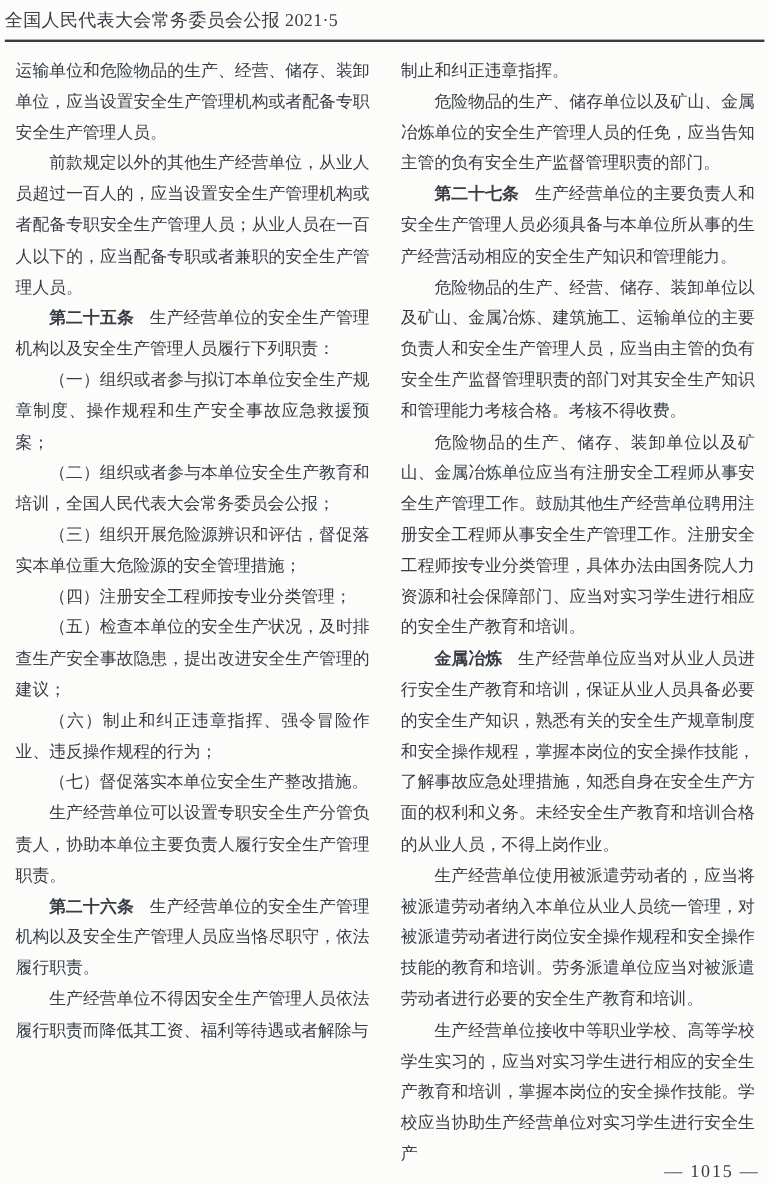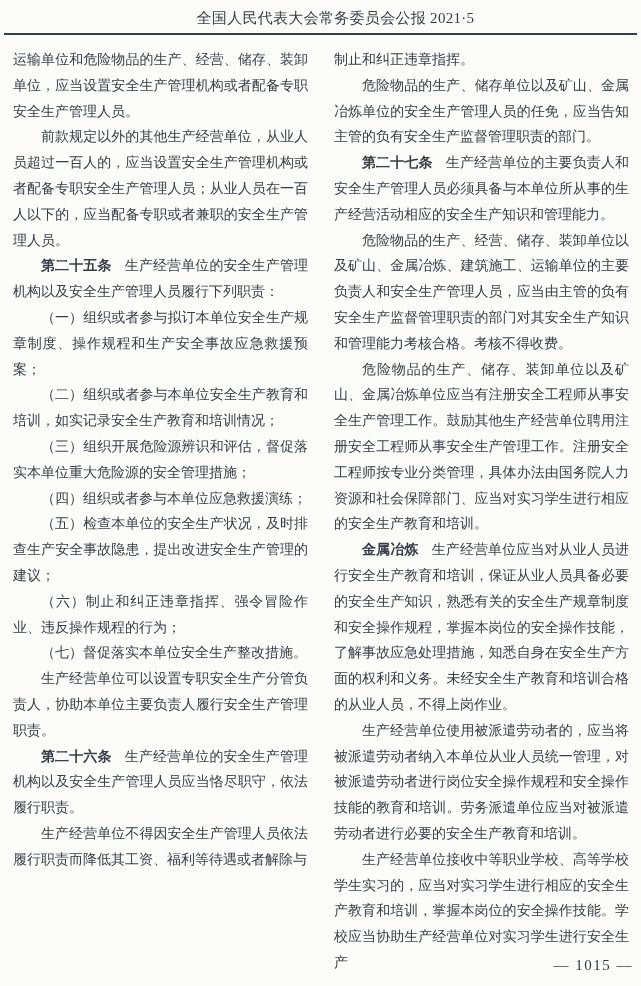--- a/index.html
+++ b/index.html
@@ -6,63 +6,62 @@
   html,body{margin:0;padding:0;}
   body{
     width:641px;height:986px;
     background:var(--paper,#fcfcfb);
     color:var(--ink,#373c45);
     font-family:"Liberation Serif","DejaVu Serif",serif;
     position:relative;overflow:hidden;
   }
   .header{
     position:absolute;top:7px;left:4px;right:11px;
-    text-align:center;font-size:15px;line-height:22px;
+    text-align:left;font-size:15px;line-height:22px;
     letter-spacing:0.3px;
-    margin-left:37px;
   }
   .rule{
     position:absolute;top:33px;left:4px;right:4px;height:2px;
     background:var(--ink,#373c45);
   }
   .columns{
     position:absolute;top:47px;left:13px;width:616px;
     display:flex;gap:26px;
   }
   .column{
     width:295px;
     font-size:14px;line-height:25.8px;
     text-align:justify;text-justify:inter-character;
   }
   .para{margin:0;padding:0;}
   .para.indent{text-indent:2em;}
   .lead{font-weight:bold;}
   .lead:not(:empty){margin-right:0.95em;}
   .footer{
-    position:absolute;bottom:12px;right:8px;
+    position:absolute;bottom:0;right:8px;
     font-size:15px;letter-spacing:1.5px;margin-top:20px;
   }
 </style>
 </head>
 <body>
 
 <div class="header">
   <span>全国人民代表大会常务委员会公报 2021·5</span>
 </div>
 <div class="rule"></div>
 
 <div class="columns">
   <div class="column" id="col-left">
       <p class="para">运输单位和危险物品的生产、经营、储存、装卸单位，应当设置安全生产管理机构或者配备专职安全生产管理人员。</p>
       <p class="para indent">前款规定以外的其他生产经营单位，从业人员超过一百人的，应当设置安全生产管理机构或者配备专职安全生产管理人员；从业人员在一百人以下的，应当配备专职或者兼职的安全生产管理人员。</p>
       <p class="para indent"><span class="lead">第二十五条</span>生产经营单位的安全生产管理机构以及安全生产管理人员履行下列职责：</p>
       <p class="para indent">（一）组织或者参与拟订本单位安全生产规章制度、操作规程和生产安全事故应急救援预案；</p>
-      <p class="para indent">（二）组织或者参与本单位安全生产教育和培训，如实记录安全生产教育和培训情况；</p>
+      <p class="para indent">（二）组织或者参与本单位安全生产教育和培训，全国人民代表大会常务委员会公报；</p>
       <p class="para indent">（三）组织开展危险源辨识和评估，督促落实本单位重大危险源的安全管理措施；</p>
-      <p class="para indent">（四）组织或者参与本单位应急救援演练；</p>
+      <p class="para indent">（四）注册安全工程师按专业分类管理；</p>
       <p class="para indent">（五）检查本单位的安全生产状况，及时排查生产安全事故隐患，提出改进安全生产管理的建议；</p>
       <p class="para indent">（六）制止和纠正违章指挥、强令冒险作业、违反操作规程的行为；</p>
       <p class="para indent">（七）督促落实本单位安全生产整改措施。</p>
       <p class="para indent">生产经营单位可以设置专职安全生产分管负责人，协助本单位主要负责人履行安全生产管理职责。</p>
       <p class="para indent"><span class="lead">第二十六条</span>生产经营单位的安全生产管理机构以及安全生产管理人员应当恪尽职守，依法履行职责。</p>
       <p class="para indent">生产经营单位不得因安全生产管理人员依法履行职责而降低其工资、福利等待遇或者解除与</p>
     </div>
   <div class="column" id="col-right">
       <p class="para">制止和纠正违章指挥。</p>
       <p class="para indent">危险物品的生产、储存单位以及矿山、金属冶炼单位的安全生产管理人员的任免，应当告知主管的负有安全生产监督管理职责的部门。</p>

